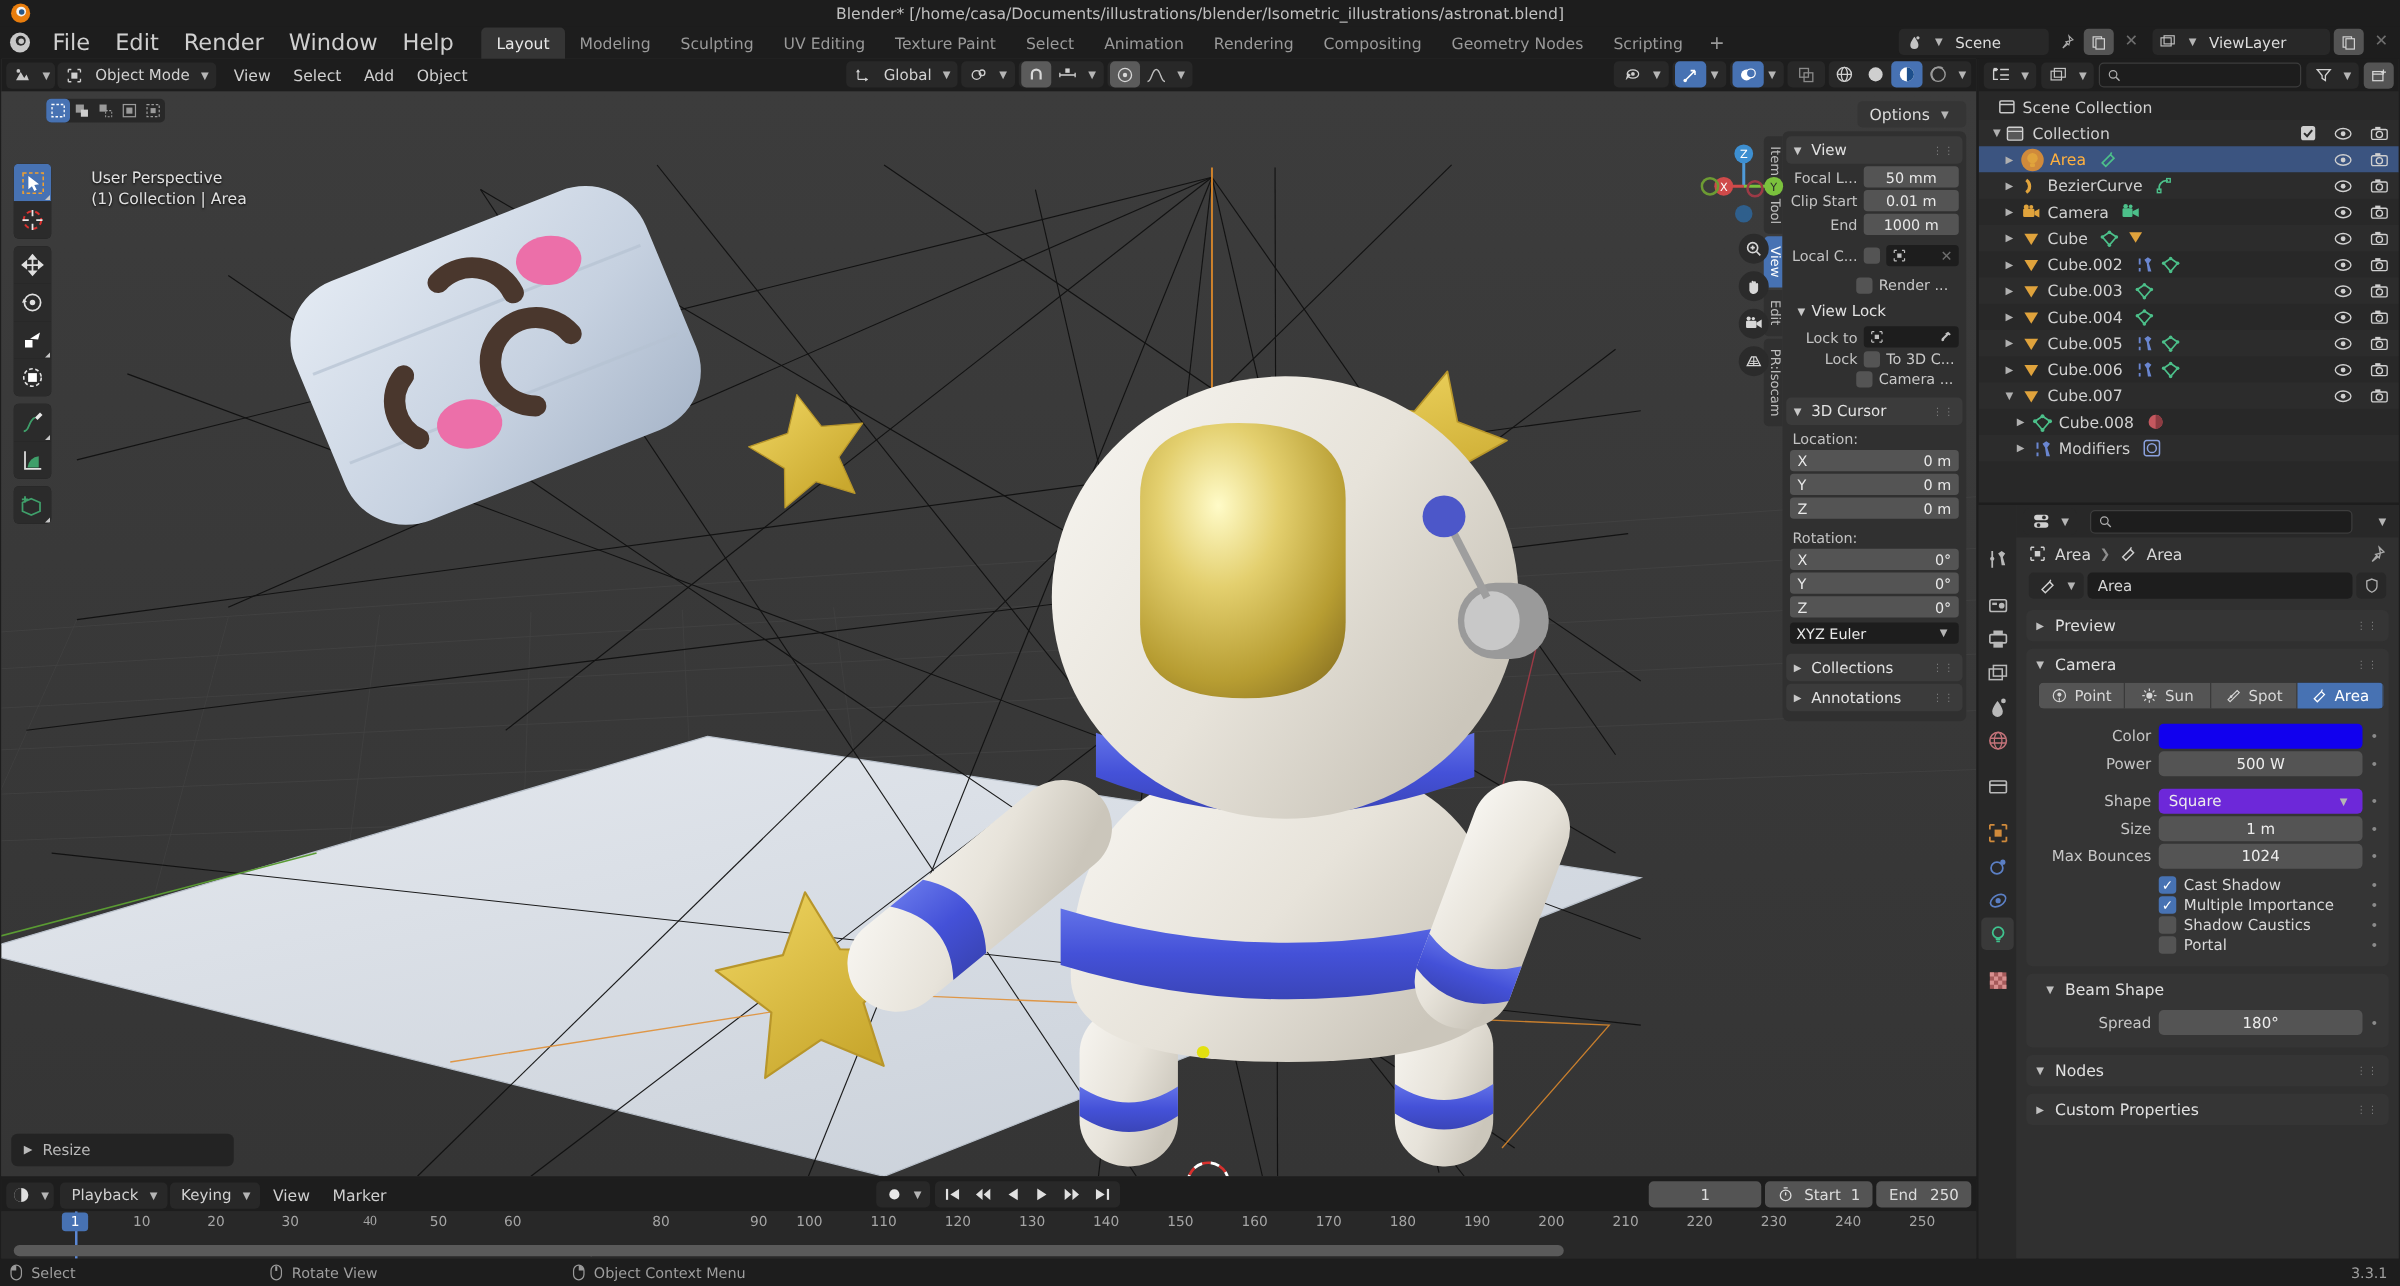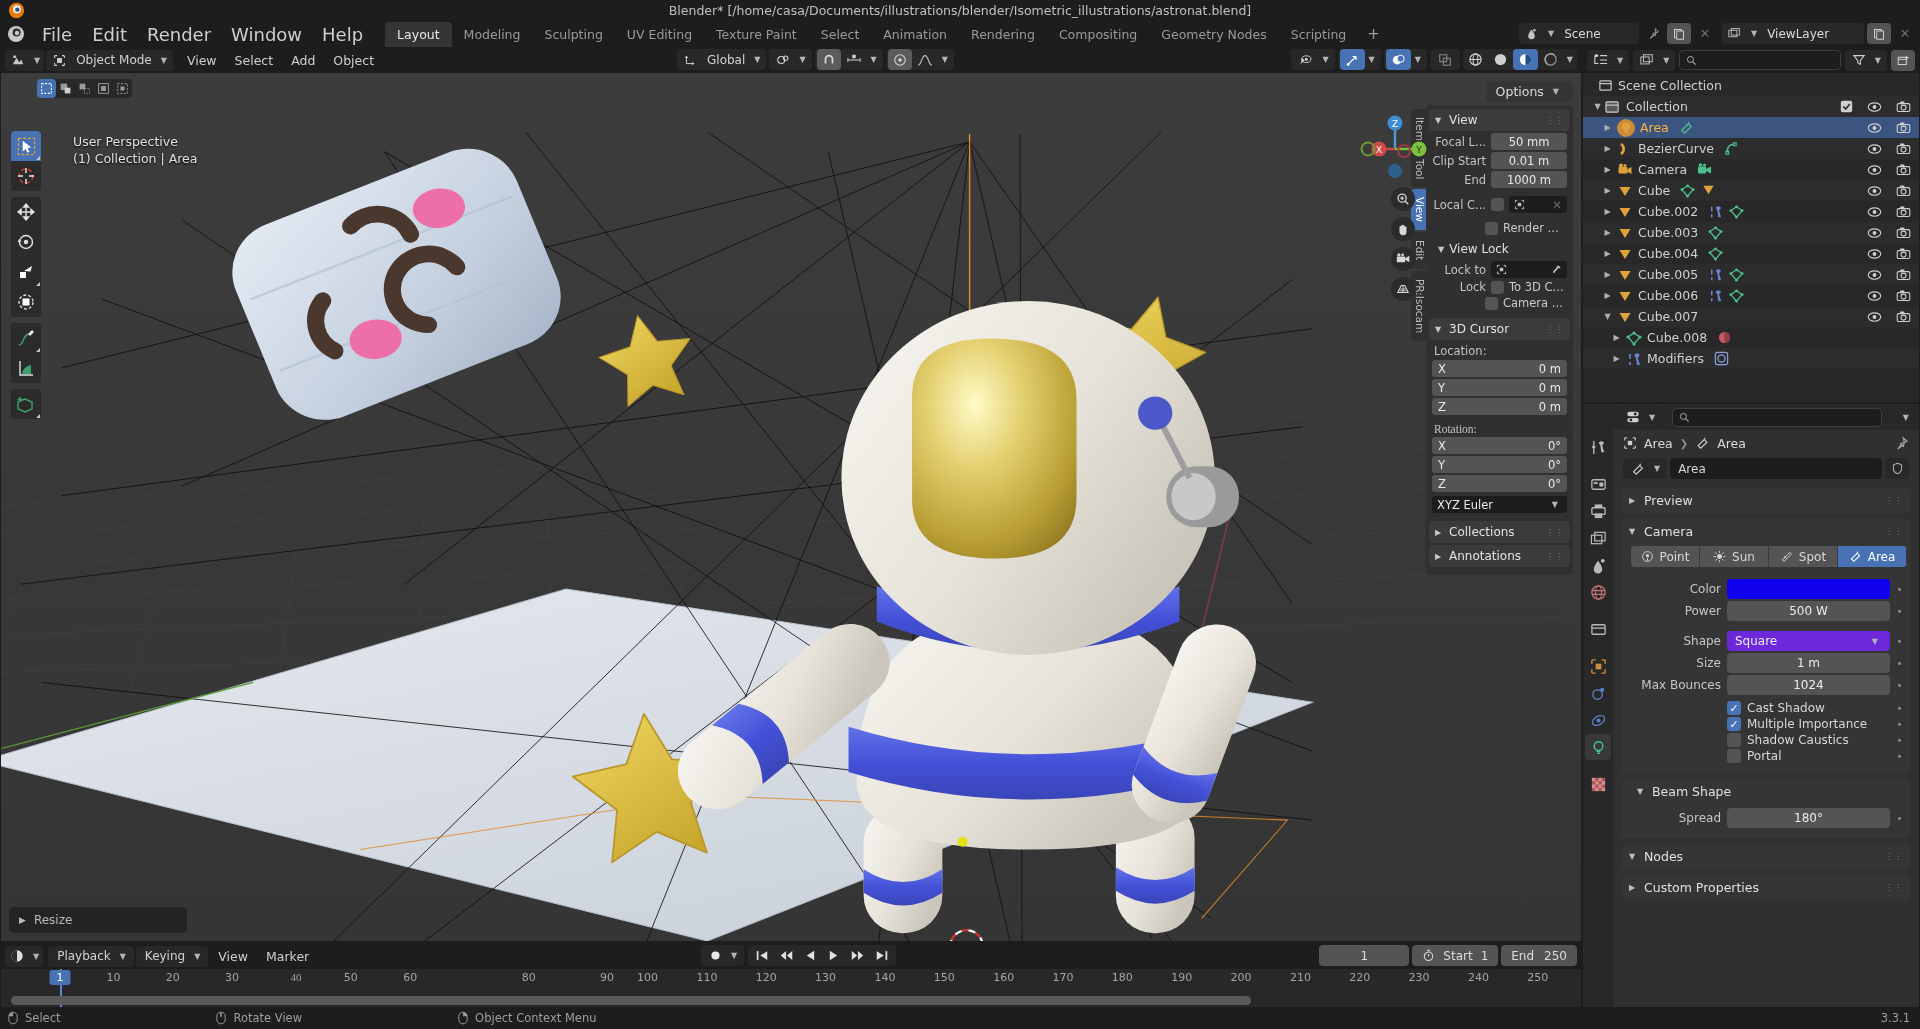--- a/index.html
+++ b/index.html
@@ -847,21 +847,21 @@
               <span>Y</span>
               <span>0 m</span>
             </span>
           </div>
           <div class="np-row">
             <span class="np-val split">
               <span>Z</span>
               <span>0 m</span>
             </span>
           </div>
-          <div class="np-lbl-only" style="margin-top:8px;font-family:Liberation Serif, serif;">Rotation:</div>
+          <div class="np-lbl-only" style="margin-top:8px;">Rotation:</div>
           <div class="np-row">
             <span class="np-val split">
               <span>X</span>
               <span>0°</span>
             </span>
           </div>
           <div class="np-row">
             <span class="np-val split">
               <span>Y</span>
               <span>0°</span>

